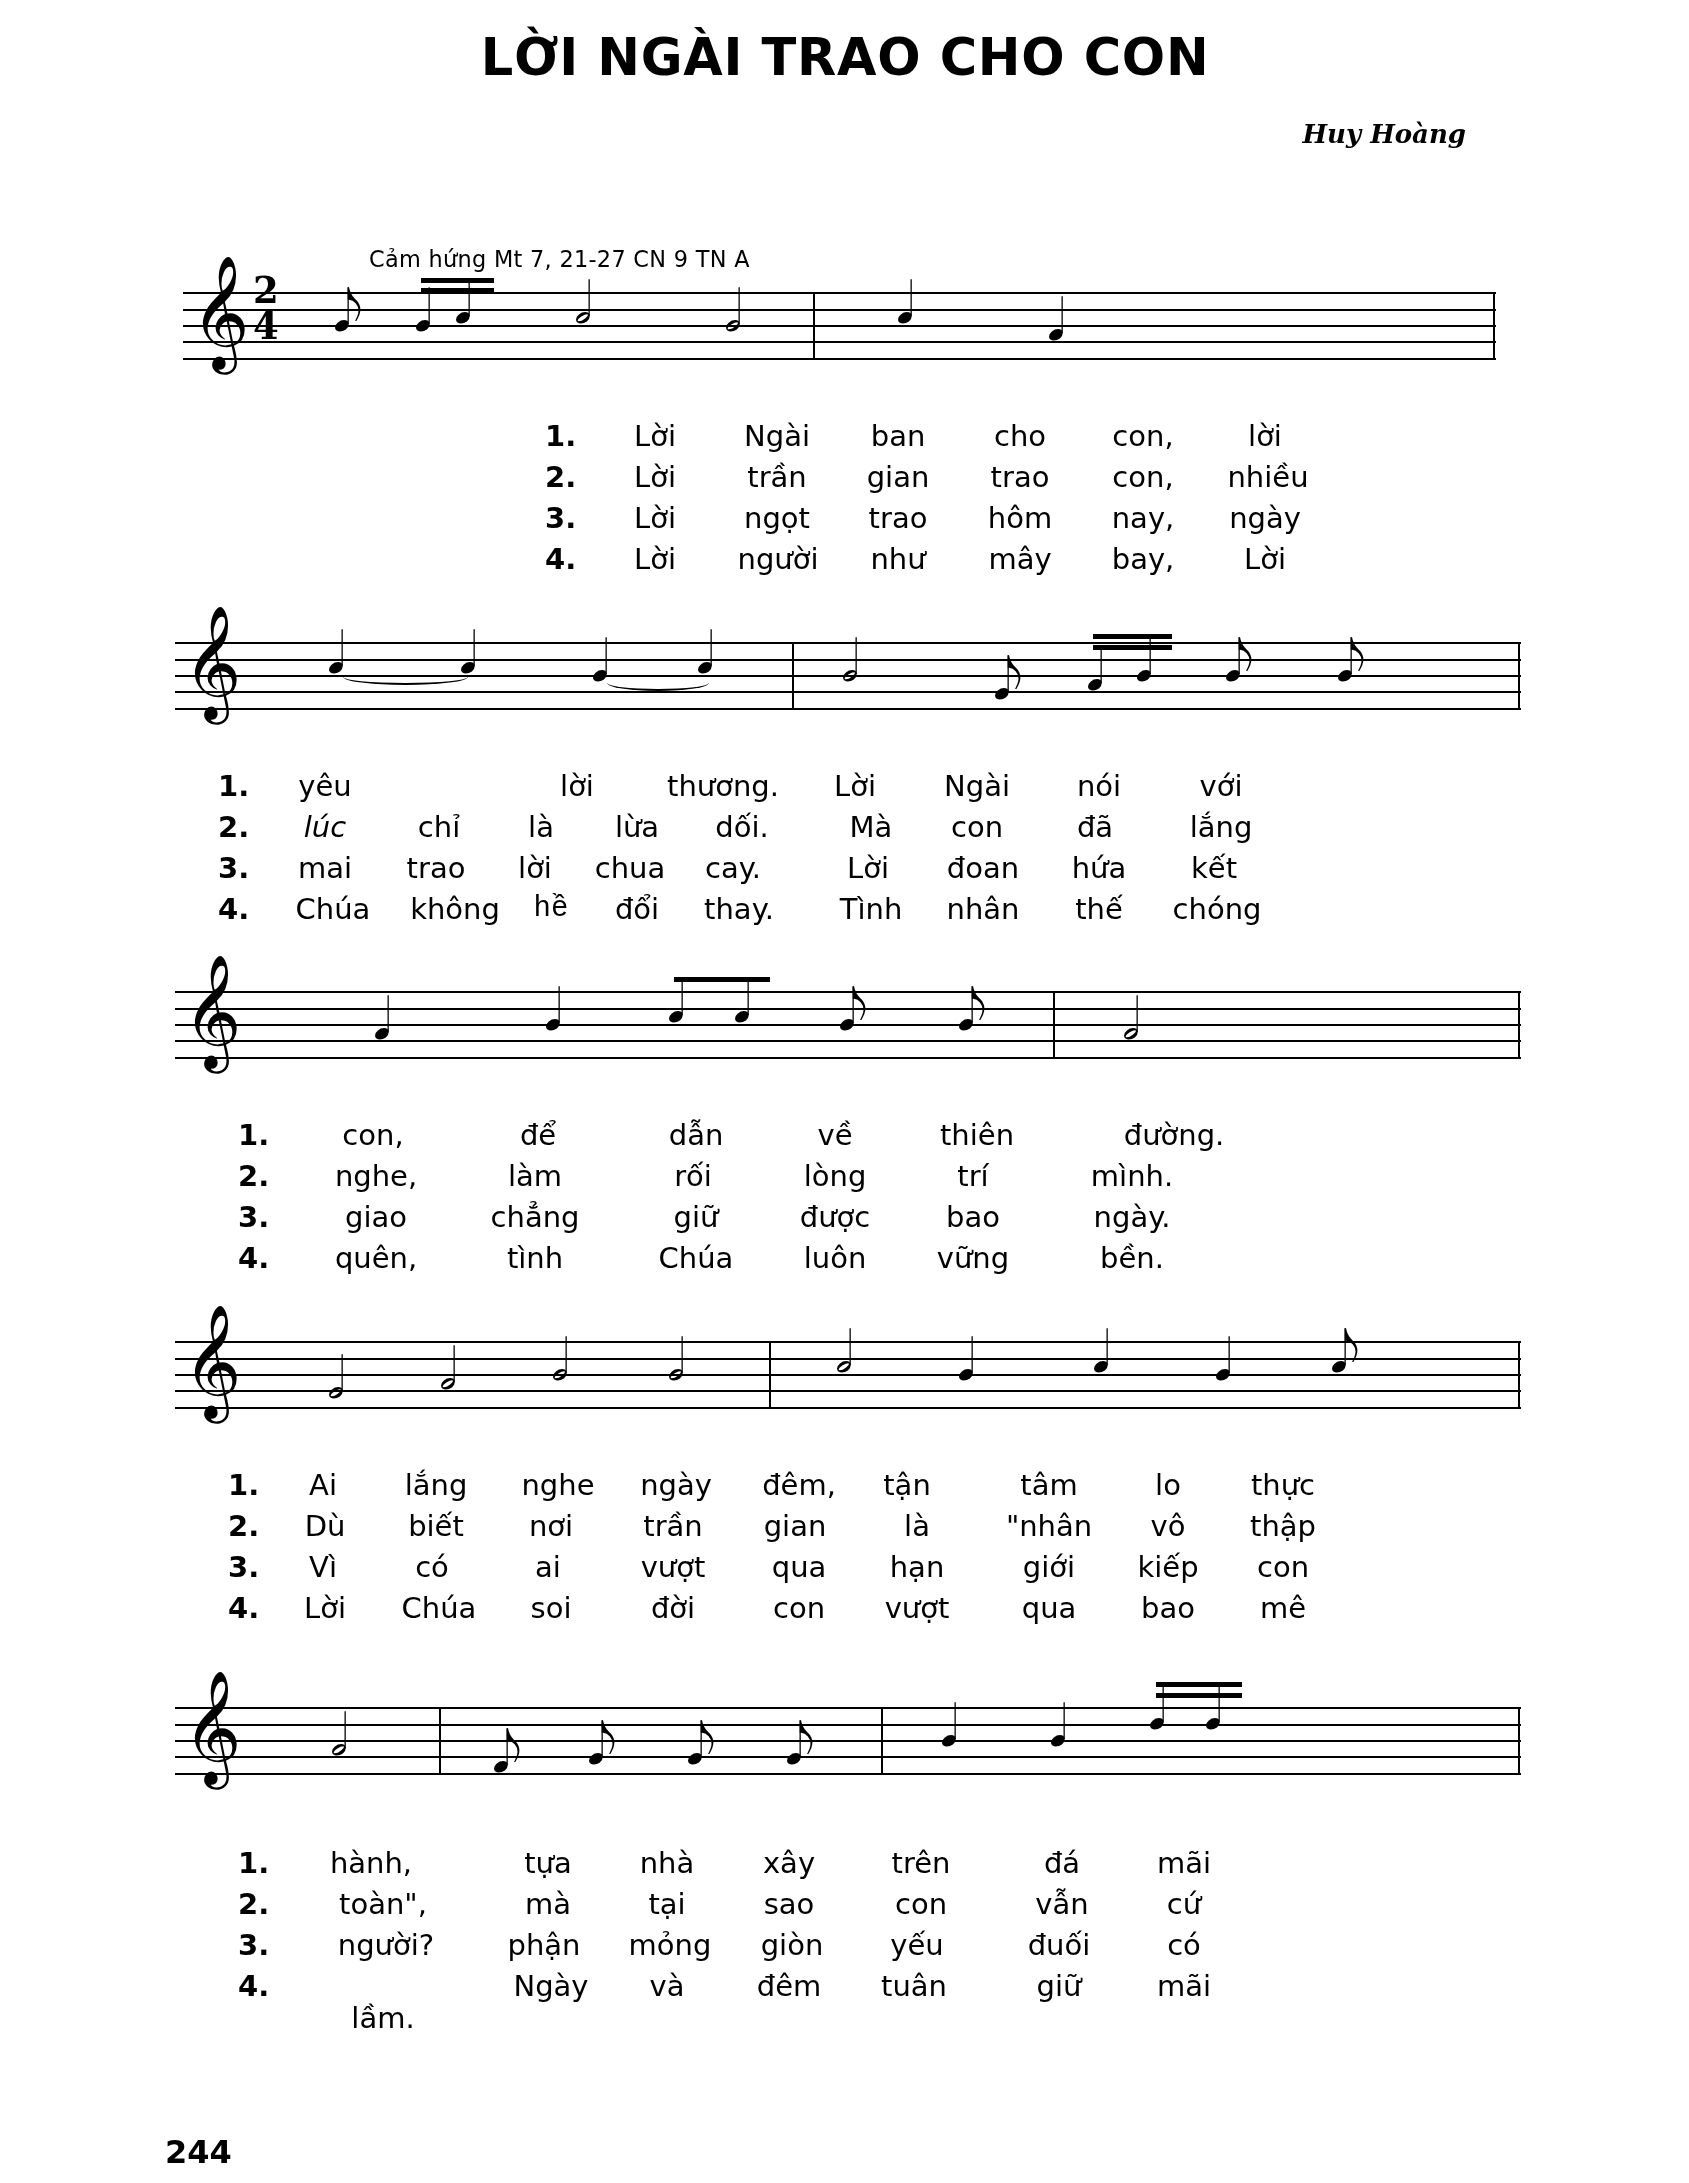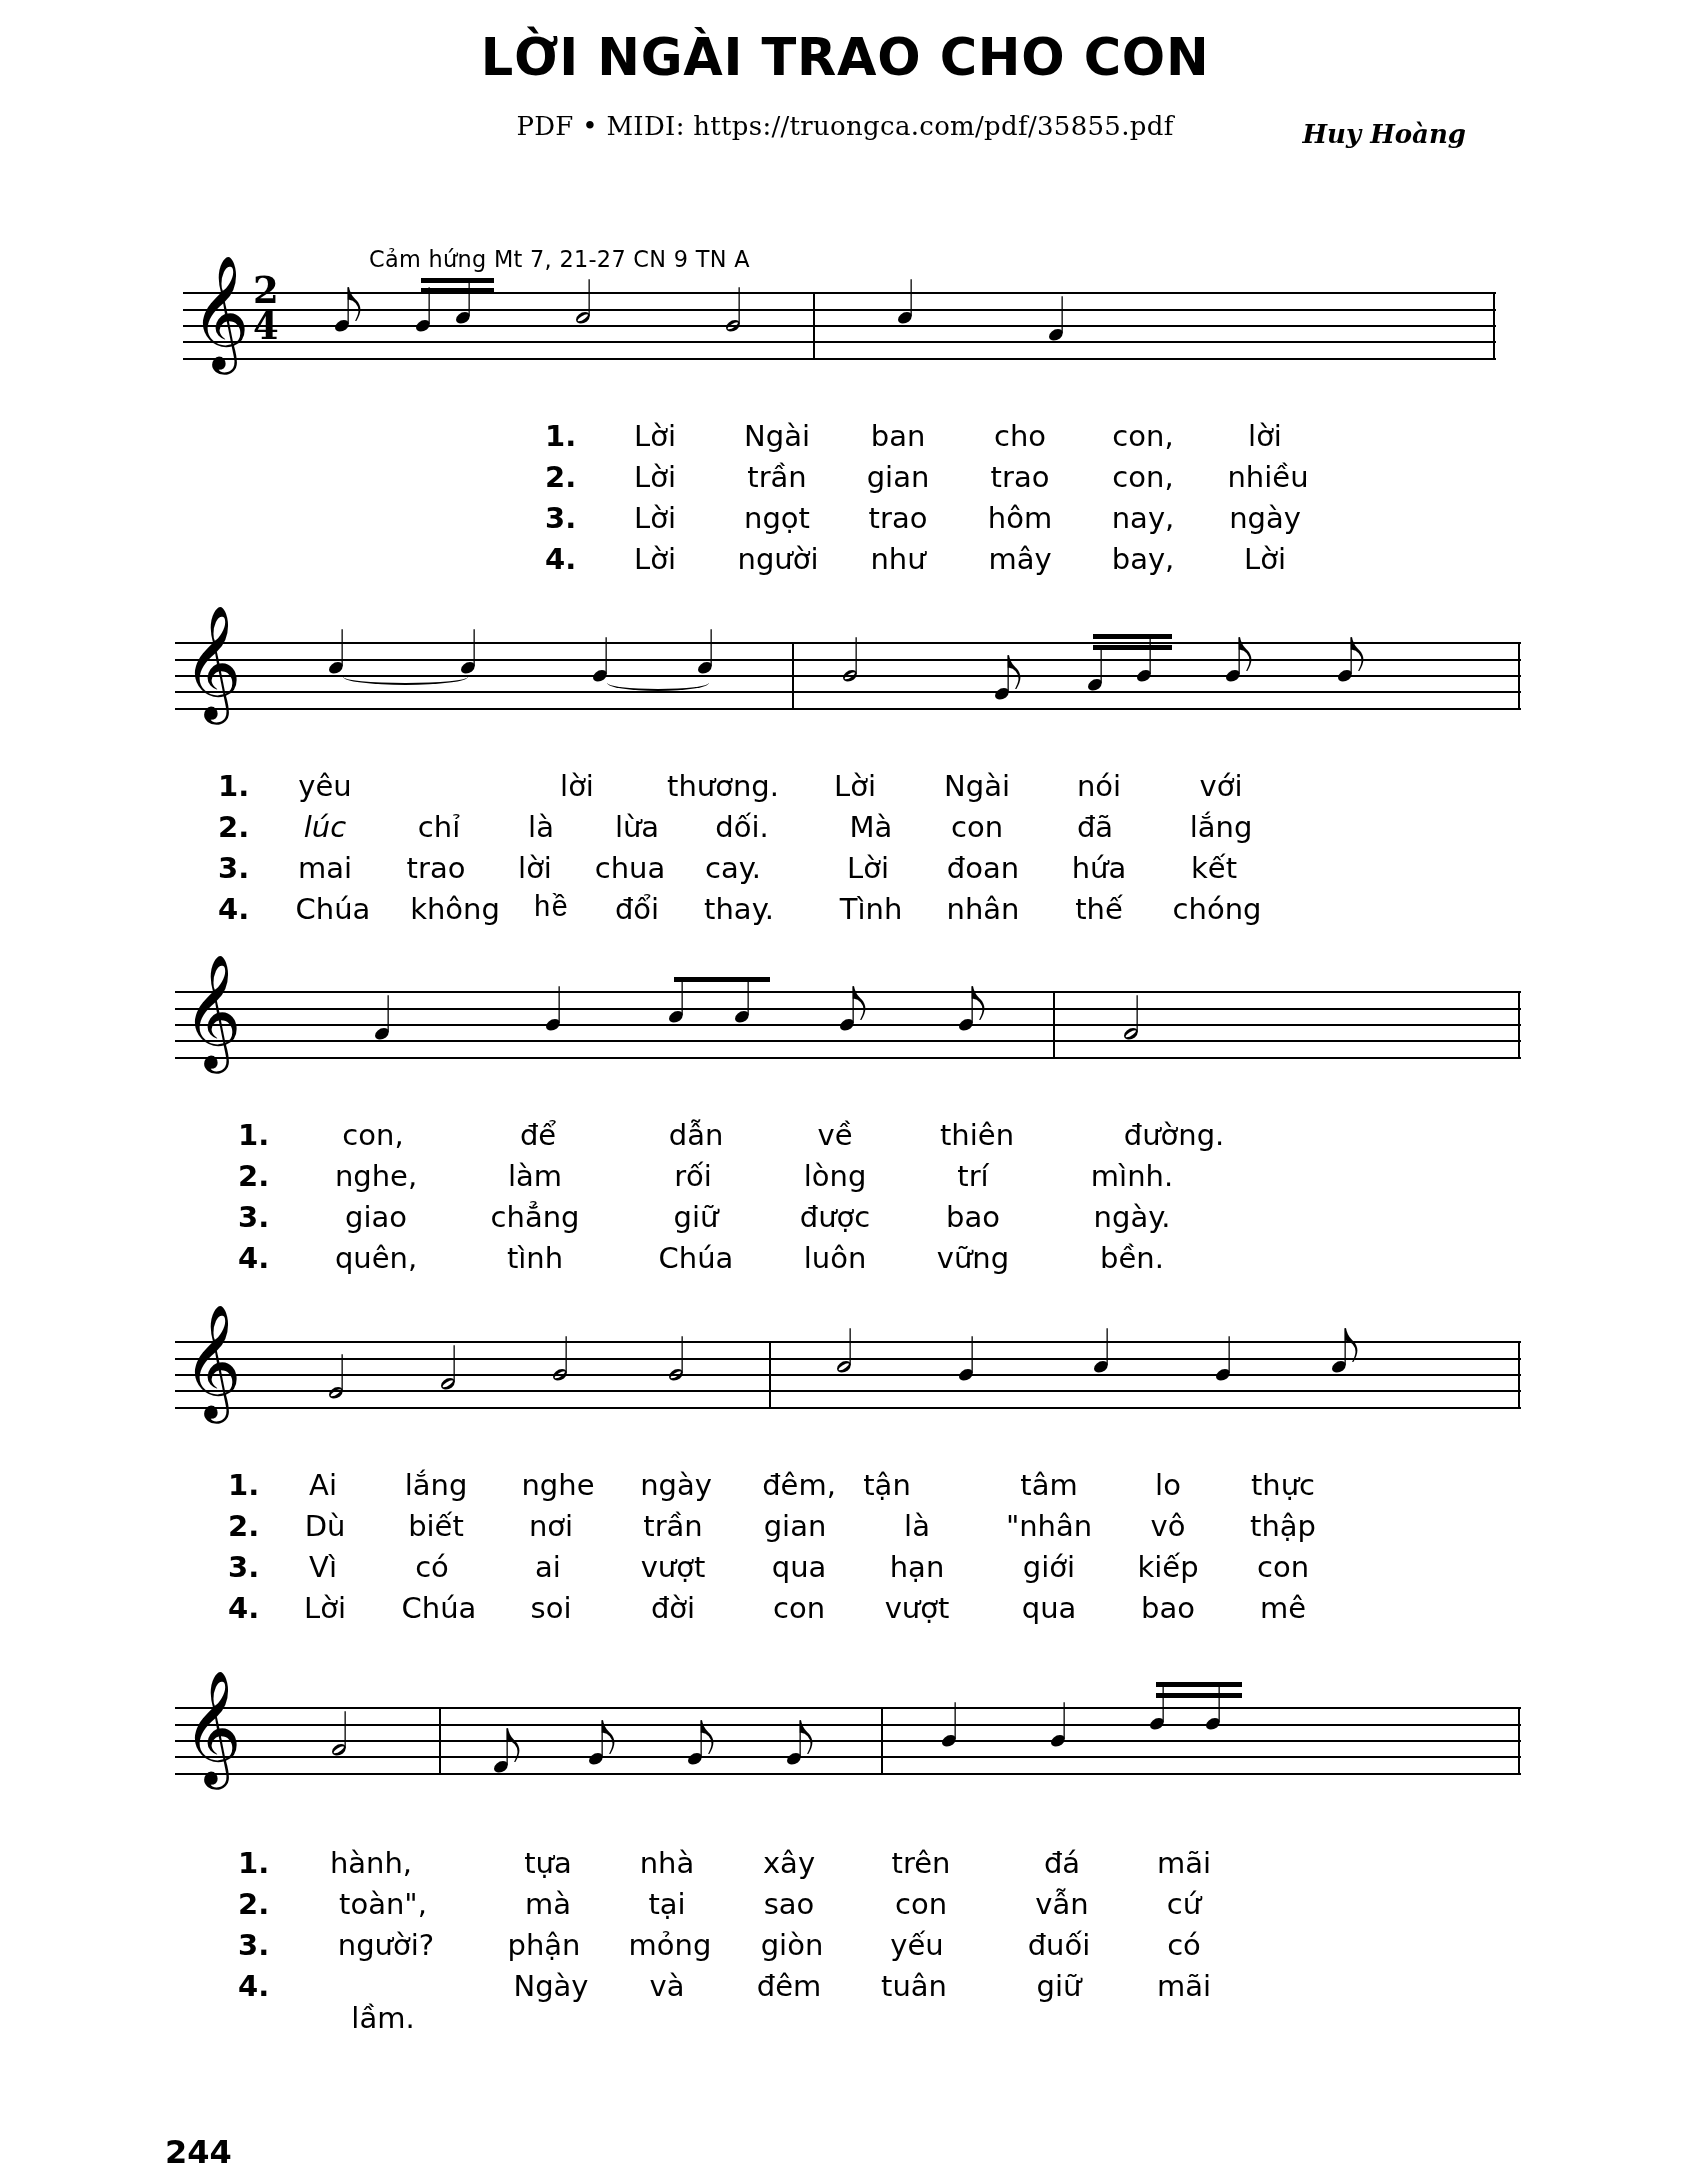--- a/index.html
+++ b/index.html
@@ -168,21 +168,20 @@
   }
 </style>
 </head>
 <body>
 
 <div class="page">
 
   <div class="title">LỜI NGÀI TRAO CHO CON</div>
 
   <div class="subtitle-row">
-    <div class="pdf-line">PDF • MIDI: https://truongca.com/pdf/35855.pdf</div>
     <div class="composer">Huy Hoàng</div>
   </div>
 
   <div class="inspiration">Cảm hứng Mt  7, 21-27 CN 9 TN  A</div>
 
   <div class="system" style="position:absolute; left:0; top:264px; width:1690px;">
     <div class="staff" style="width:1313px; margin-left:183px;">
       <div class="line l1"></div>
       <div class="line l2"></div>
       <div class="line l3"></div>
@@ -412,21 +411,21 @@
     </div>
 
     <div class="lyrics" style="width:1346px; margin-left:175px; margin-top:28px;">
       <div class="lyric-row">
         <span class="num" style="left:53px;">1.</span>
         <span class="syl" style="left:148px;">Ai</span>
         <span class="syl" style="left:261px;">lắng</span>
         <span class="syl" style="left:383px;">nghe</span>
         <span class="syl" style="left:501px;">ngày</span>
         <span class="syl" style="left:624px;">đêm,</span>
-        <span class="syl" style="left:712px;text-align:center;">tận</span>
+        <span class="syl" style="left:732px;text-align:center;">tận</span>
         <span class="syl" style="left:874px;">tâm</span>
         <span class="syl" style="left:993px;">lo</span>
         <span class="syl" style="left:1108px;">thực</span>
       </div>
       <div class="lyric-row">
         <span class="num" style="left:53px;">2.</span>
         <span class="syl" style="left:150px;">Dù</span>
         <span class="syl" style="left:261px;">biết</span>
         <span class="syl" style="left:376px;">nơi</span>
         <span class="syl" style="left:498px;">trần</span>

